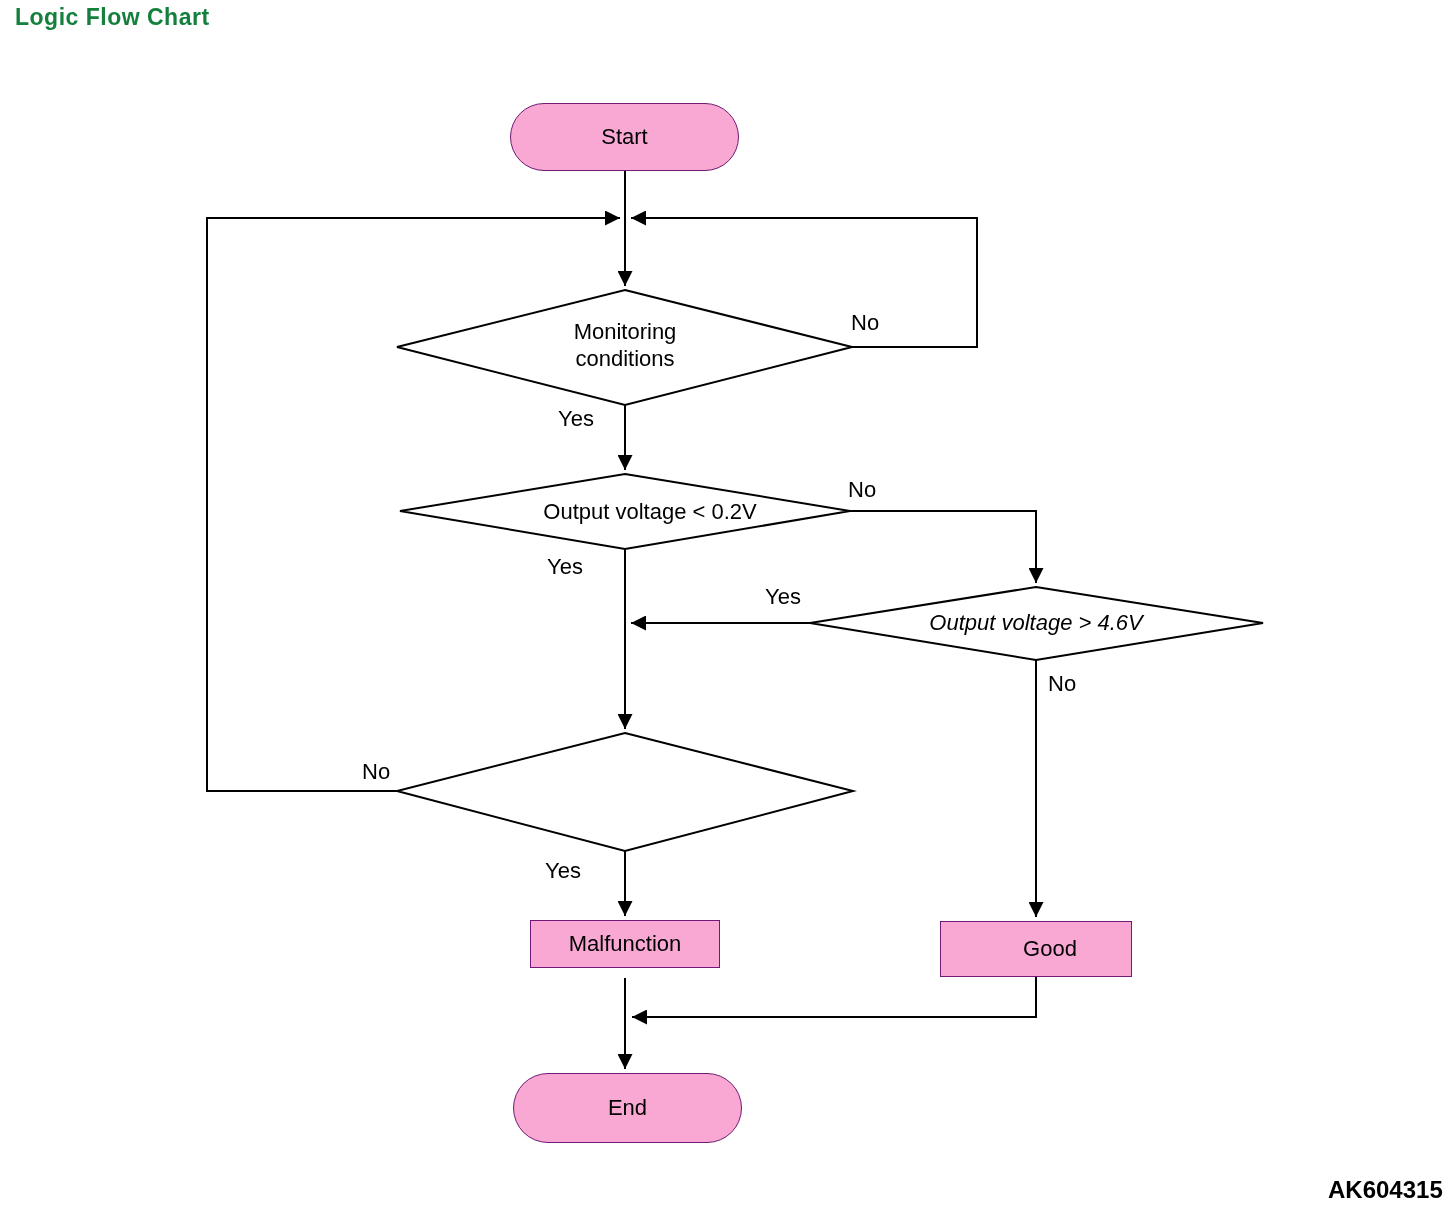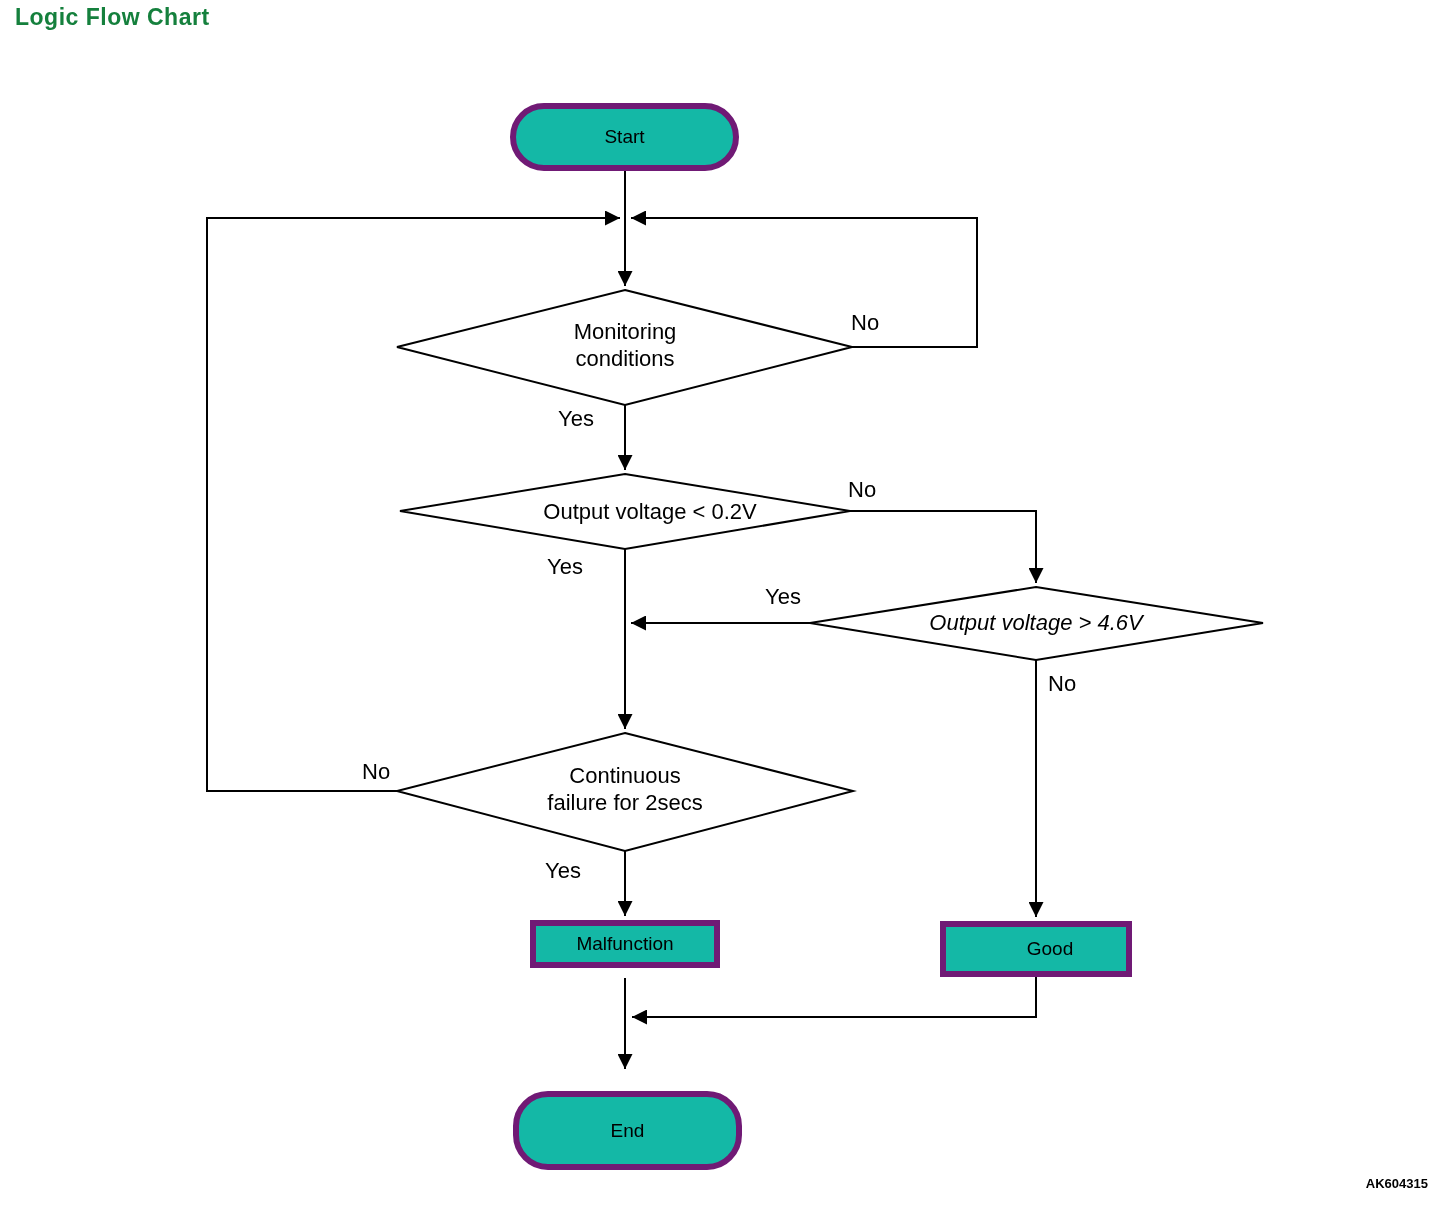--- a/index.html
+++ b/index.html
@@ -24,38 +24,38 @@
     font-weight: 700;
     letter-spacing: 0.5px;
     color: #15803d;
   }
   #figure-id {
     position: absolute;
     left: 1328px;
     top: 1176px;
     width: 100px;
     text-align: right;
-    font-size: 13px;
+    font-size: 24px;
     font-weight: 700;
     color: #000000;
   }
   svg.flow-lines {
     position: absolute;
     left: 0;
     top: 0;
   }
   .node {
     position: absolute;
     box-sizing: border-box;
-    background: #14b8a6;
-    border: 6px solid #701a75;
+    background: #f9a8d4;
+    border: 1px solid #701a75;
     display: flex;
     align-items: center;
     justify-content: center;
-    font-size: 19px;
+    font-size: 22px;
     line-height: 26px;
     text-align: center;
   }
   .terminator {
     border-radius: 35px;
   }
   .diamond-label {
     position: absolute;
     display: flex;
     flex-direction: column;
@@ -114,41 +114,37 @@
   </div>
 
   <div class="node" style="left:530px; top:920px; width:190px; height:48px;">
     <span>Malfunction</span>
   </div>
 
   <div class="node" style="left:940px; top:921px; width:192px; height:56px;padding-left:28px;">
     <span>Good</span>
   </div>
 
-  <div class="node terminator" style="left:513px; top:1073px; width:229px; height:79px;margin-top:18px;">
+  <div class="node terminator" style="left:513px; top:1073px; width:229px; height:70px;">
     <span>End</span>
   </div>
 
   <div class="diamond-label" style="left:500px; top:318px; width:250px; height:58px;">
     <span>Monitoring</span>
     <span>conditions</span>
   </div>
 
   <div class="diamond-label" style="left:475px; top:498px; width:350px; height:27px;">
     <span>Output voltage &lt; 0.2V</span>
   </div>
 
   <div class="diamond-label" style="left:860px; top:609px; width:352px; height:27px;font-style:italic;">
     <span>Output voltage &gt; 4.6V</span>
   </div>
 
-  <div class="diamond-label" style="left:480px; top:762px; width:290px; height:58px;">
-    <span>Continuous</span>
-    <span>failure for 2secs</span>
-  </div>
 
   <div class="edge-label" style="left:558px; top:407px;">Yes</div>
   <div class="edge-label" style="left:851px; top:311px;">No</div>
 
   <div class="edge-label" style="left:547px; top:555px;">Yes</div>
   <div class="edge-label" style="left:848px; top:478px;">No</div>
 
   <div class="edge-label" style="left:765px; top:585px;">Yes</div>
   <div class="edge-label" style="left:1048px; top:672px;">No</div>
 

